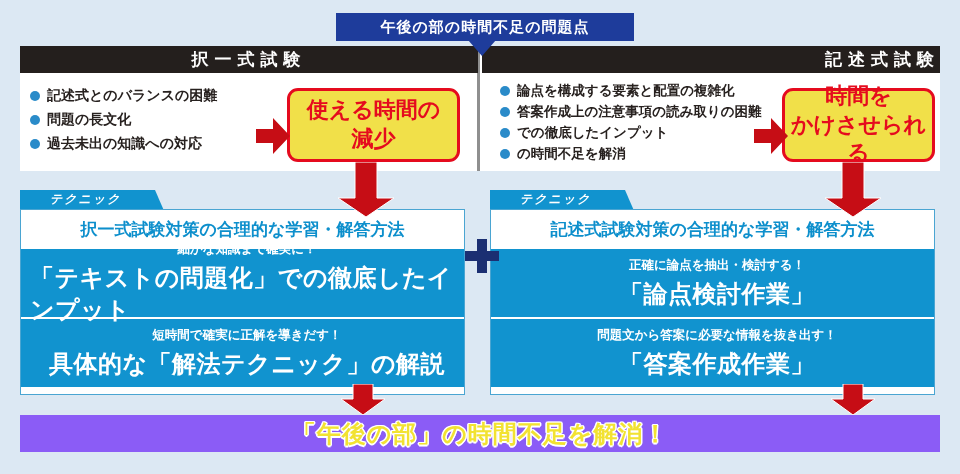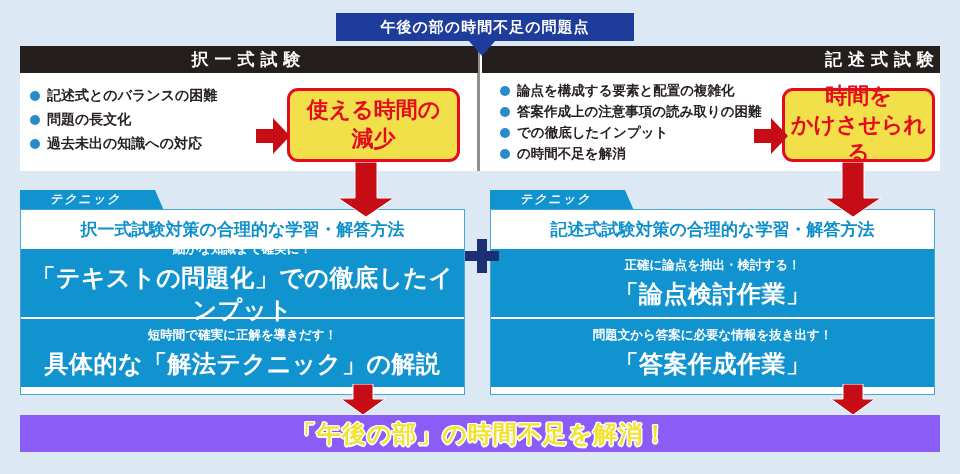--- a/index.html
+++ b/index.html
@@ -68,21 +68,21 @@
   }
   .section.left{left:20px;}
   .section.right{left:490px;}
   .section-title{
     height:39px;display:flex;align-items:center;justify-content:center;
     color:#0d8fcc;font-weight:bold;font-size:17px;
   }
   .section-body{height:138px;background:#1193cf;display:flex;flex-direction:column;}
   .section-row{
     height:68px;display:flex;flex-direction:column;align-items:center;justify-content:center;
-    color:#fff;text-align:center;
+    color:#fff;text-align:left;padding-left:9px;
   }
   .row-div{height:2px;background:#fff;}
   .row-lead{font-size:12.5px;font-weight:bold;margin-bottom:4px;}
   .row-main{font-size:24px;font-weight:bold;letter-spacing:0.5px;}
   
   .plus{position:absolute;left:465px;top:239px;width:34px;height:34px;z-index:3;}
   .plus .h{position:absolute;left:0;top:12px;width:34px;height:10px;background:#1b2f72;}
   .plus .v{position:absolute;left:12px;top:0;width:10px;height:34px;background:#1b2f72;}
   
   .bottom-banner{

